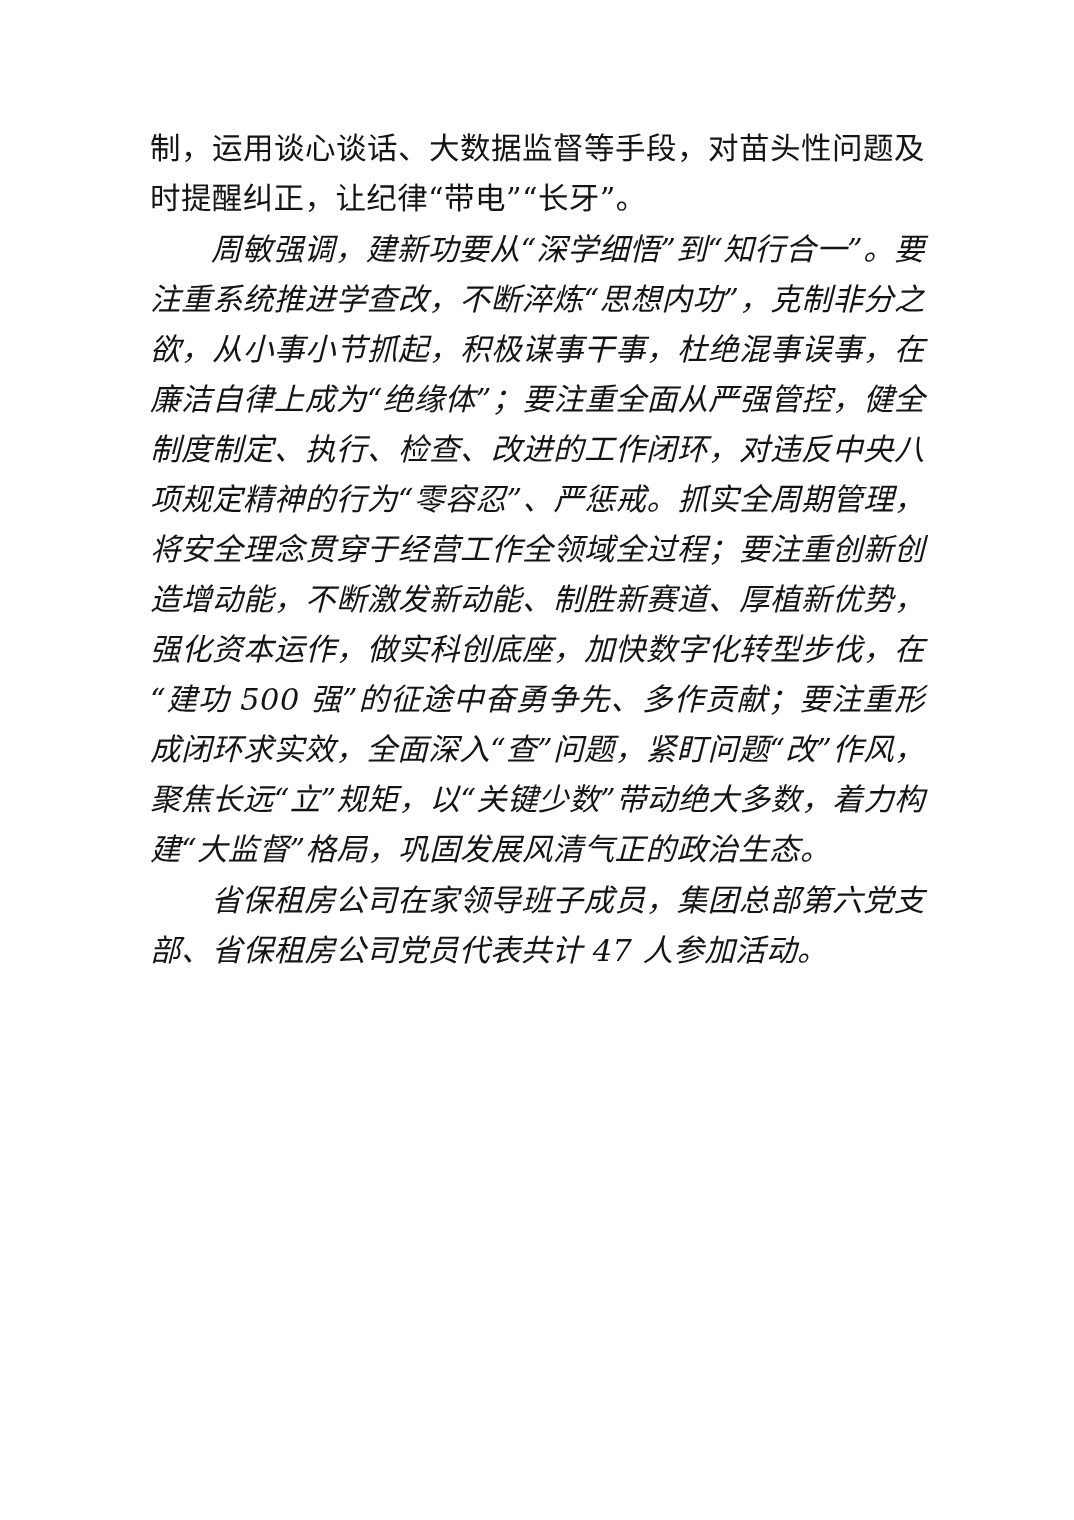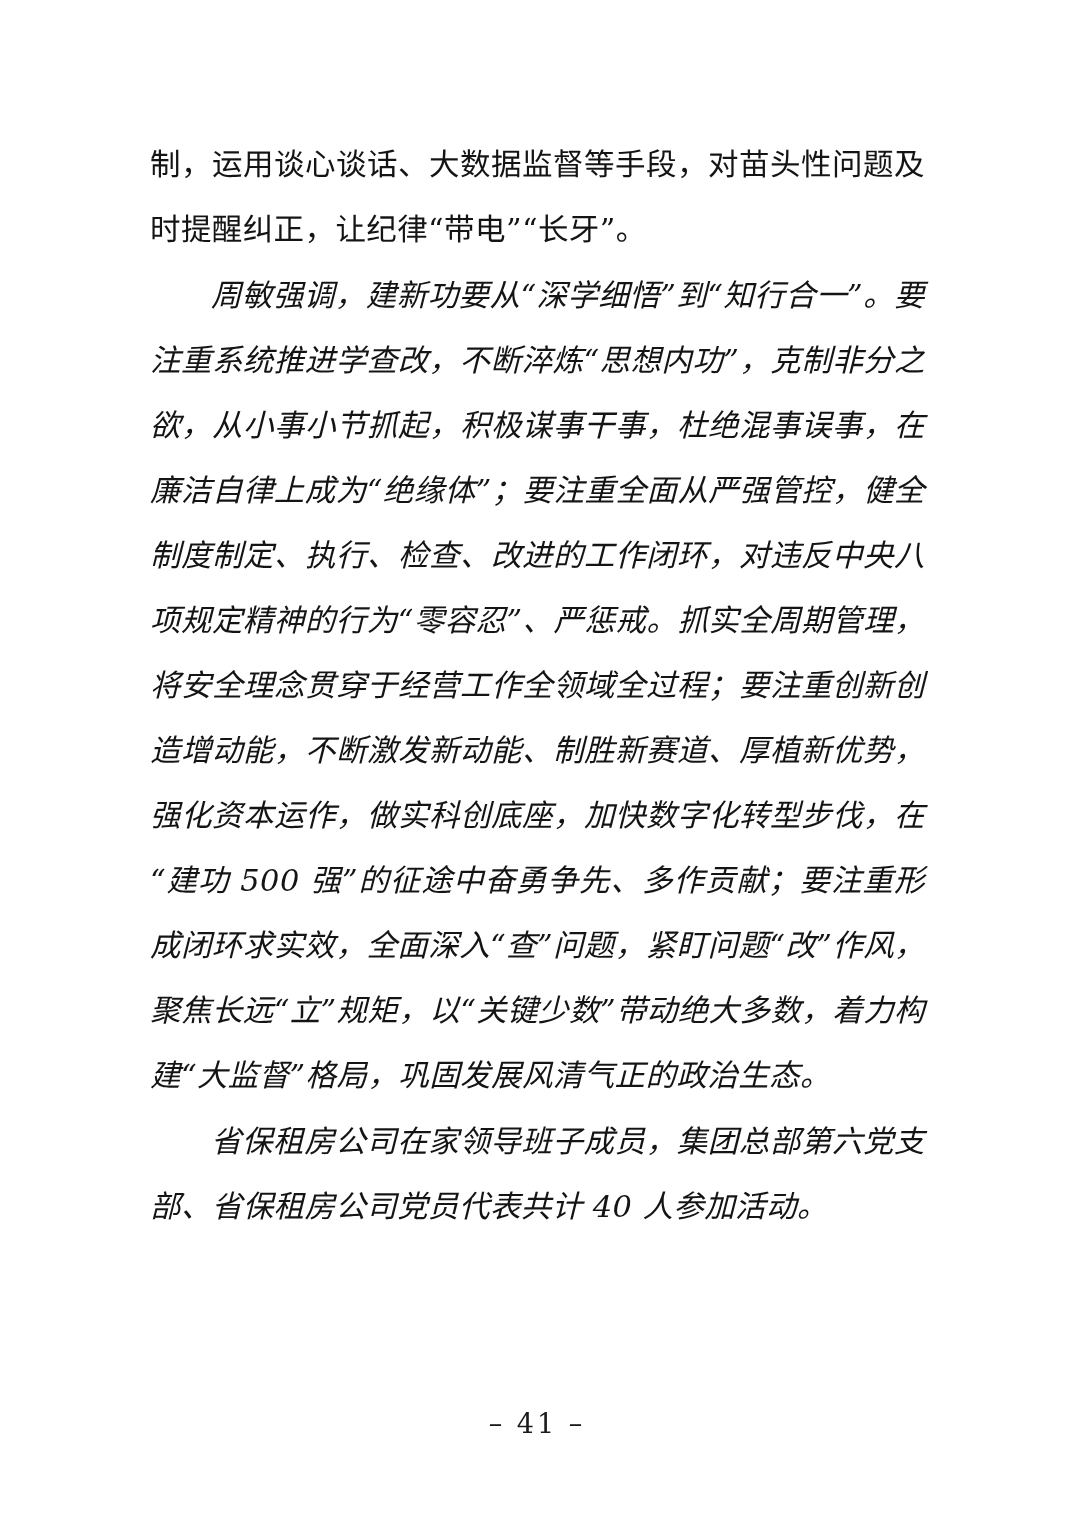--- a/index.html
+++ b/index.html
@@ -25,25 +25,25 @@
     background: #ffffff;
   }
   .content {
     position: absolute;
     left: 150px;
     top: 120px;
     width: 775px;
   }
   .para {
     font-size: 30.5px;
-    line-height: 65px;
+    line-height: 50px;
     letter-spacing: 0.4px;
     text-align: justify;
     text-justify: inter-ideograph;
-    margin: 12px 0 0 0;
+    margin: 4px 0 0 0;
     color: #141414;
     font-weight: 400;
   }
   .para + .para {
     margin-top: 1px;
   }
   .indent {
     text-indent: 61px;
     font-style: italic;
   }
@@ -59,16 +59,15 @@
     font-family: "DejaVu Serif", "Liberation Serif", serif;
   }
 </style>
 </head>
 <body>
 
 <div class="page">
   <div class="content">
     <p class="para">制，运用谈心谈话、大数据监督等手段，对苗头性问题及时提醒纠正，让纪律“带电”“长牙”。</p>
     <p class="para indent">周敏强调，建新功要从“深学细悟”到“知行合一”。要注重系统推进学查改，不断淬炼“思想内功”，克制非分之欲，从小事小节抓起，积极谋事干事，杜绝混事误事，在廉洁自律上成为“绝缘体”；要注重全面从严强管控，健全制度制定、执行、检查、改进的工作闭环，对违反中央八项规定精神的行为“零容忍”、严惩戒。抓实全周期管理，将安全理念贯穿于经营工作全领域全过程；要注重创新创造增动能，不断激发新动能、制胜新赛道、厚植新优势，强化资本运作，做实科创底座，加快数字化转型步伐，在“建功 500 强”的征途中奋勇争先、多作贡献；要注重形成闭环求实效，全面深入“查”问题，紧盯问题“改”作风，聚焦长远“立”规矩，以“关键少数”带动绝大多数，着力构建“大监督”格局，巩固发展风清气正的政治生态。</p>
-    <p class="para indent">省保租房公司在家领导班子成员，集团总部第六党支部、省保租房公司党员代表共计 40 人参加活动。</p>
+    <p class="para indent">省保租房公司在家领导班子成员，集团总部第六党支部、省保租房公司党员代表共计 47 人参加活动。</p>
   </div>
-  <div class="footer">– 41 –</div>
 </div>
 
 </body></html>

